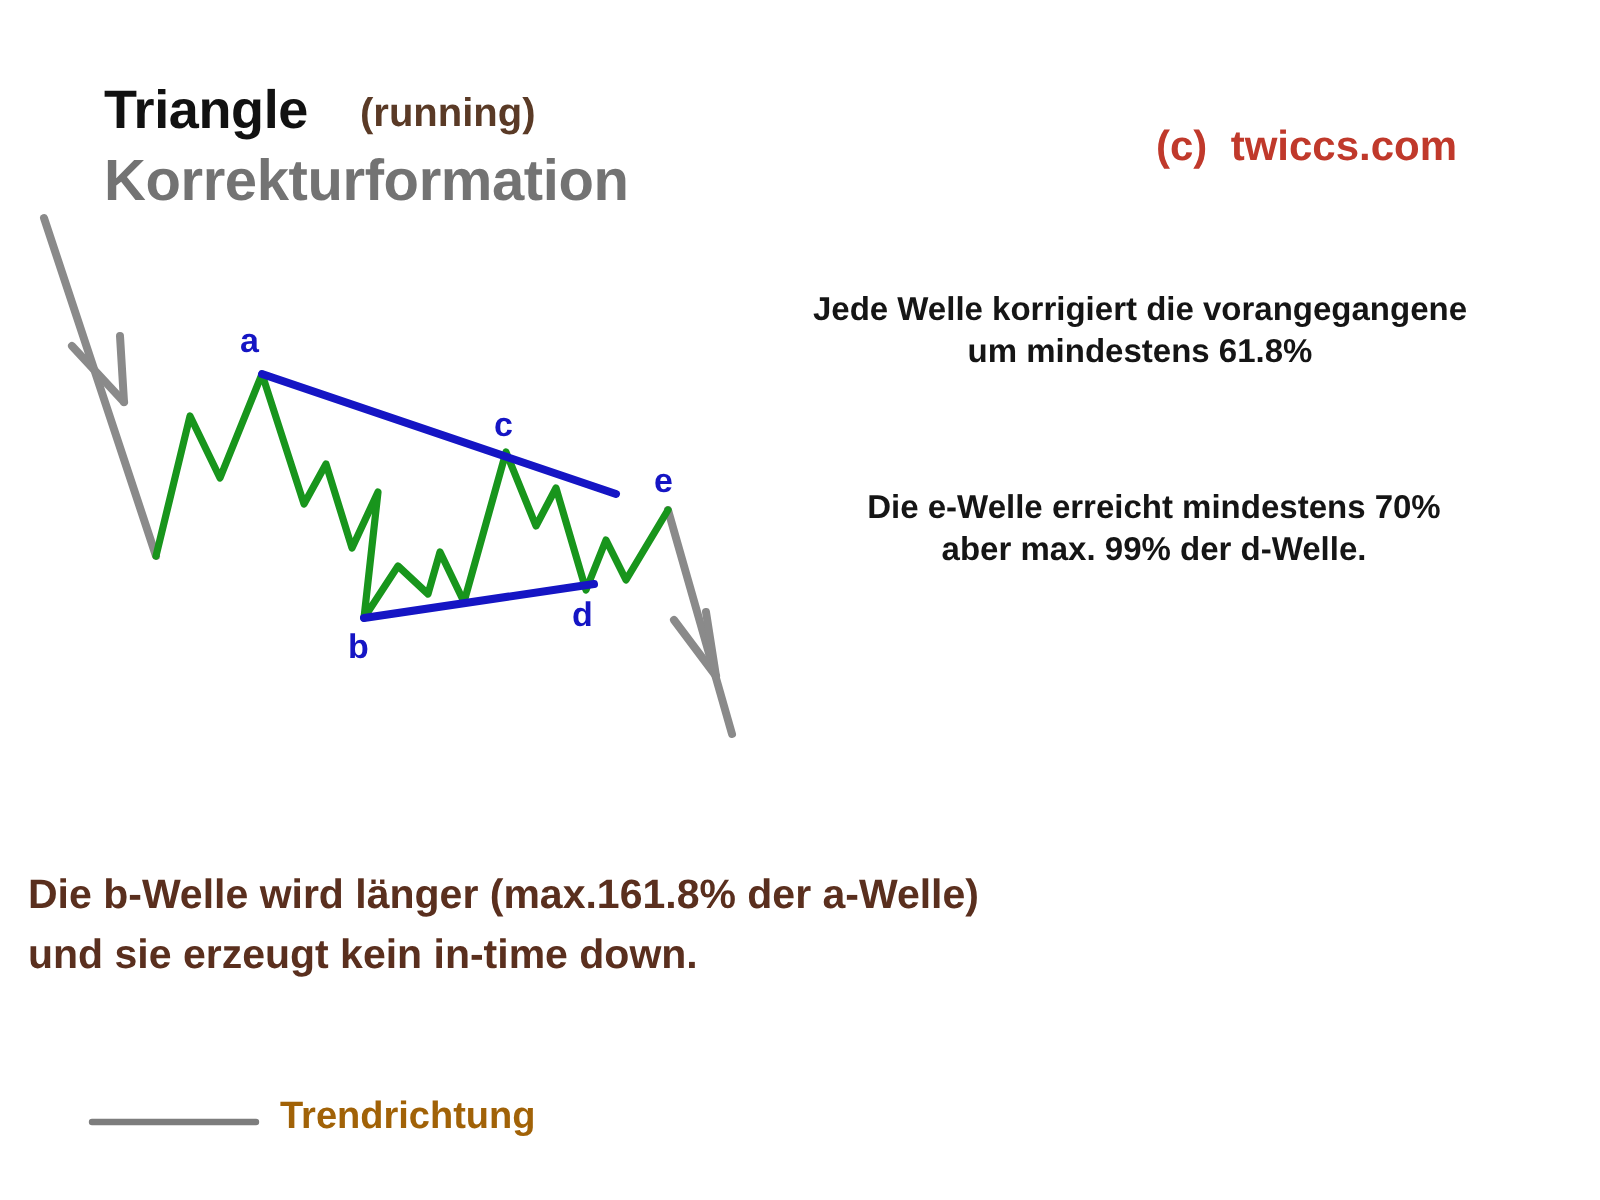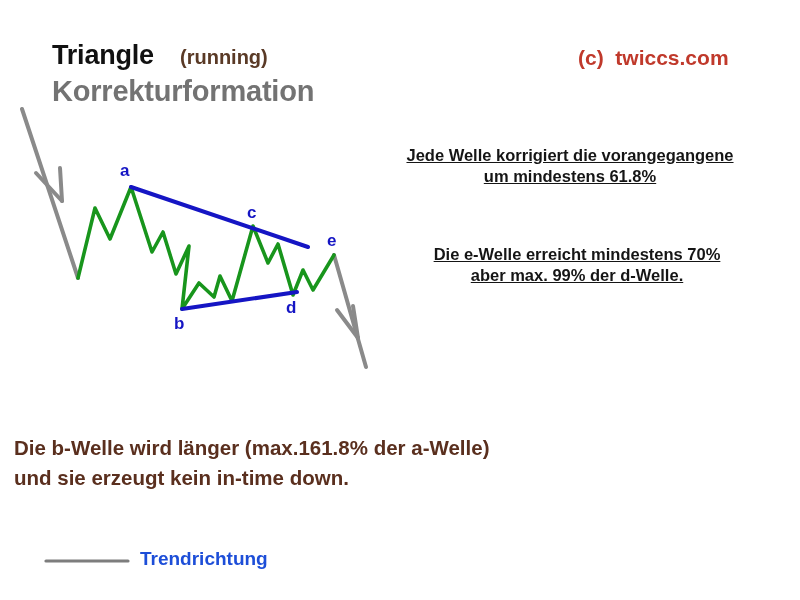--- a/index.html
+++ b/index.html
@@ -46,65 +46,63 @@
   #title-sub {
     left: 52px;
     top: 60px;
     font-size: 29px;
     font-weight: bold;
     color: #737373;
     letter-spacing: -0.2px;
   }
   #copyright {
     left: 578px;
-    top: 32px;
+    top: 48px;
     font-size: 21px;
     font-weight: bold;
     color: #c0392b;
   }
   .note {
     text-align: center;
     font-weight: bold;
     color: #151515;
   }
   #note-1 {
     left: 355px;
     top: 132px;
     width: 430px;
     font-size: 16.5px;
-    text-decoration: underline;
   }
   #note-2 {
     left: 355px;
     top: 190px;
     width: 440px;
     font-size: 16.5px;
   }
   #note-3 {
     left: 362px;
     top: 231px;
     width: 430px;
     font-size: 16.5px;
-    text-decoration: underline;
   }
   #bottom-note {
     left: 14px;
     top: 420px;
     width: 700px;
     font-size: 20.5px;
     font-weight: bold;
     color: #5a2f1e;
     line-height: 1.45;
   }
   #legend-label {
     left: 140px;
     top: 534px;
     font-size: 19px;
     font-weight: bold;
-    color: #1d4ed8;
+    color: #a16207;
   }
   .wave-label {
     position: absolute;
     font-size: 17px;
     font-weight: bold;
     color: #1515c4;
   }
   #label-a { left: 120px; top: 148px; }
   #label-b { left: 174px; top: 301px; }
   #label-c { left: 247px; top: 190px; }

